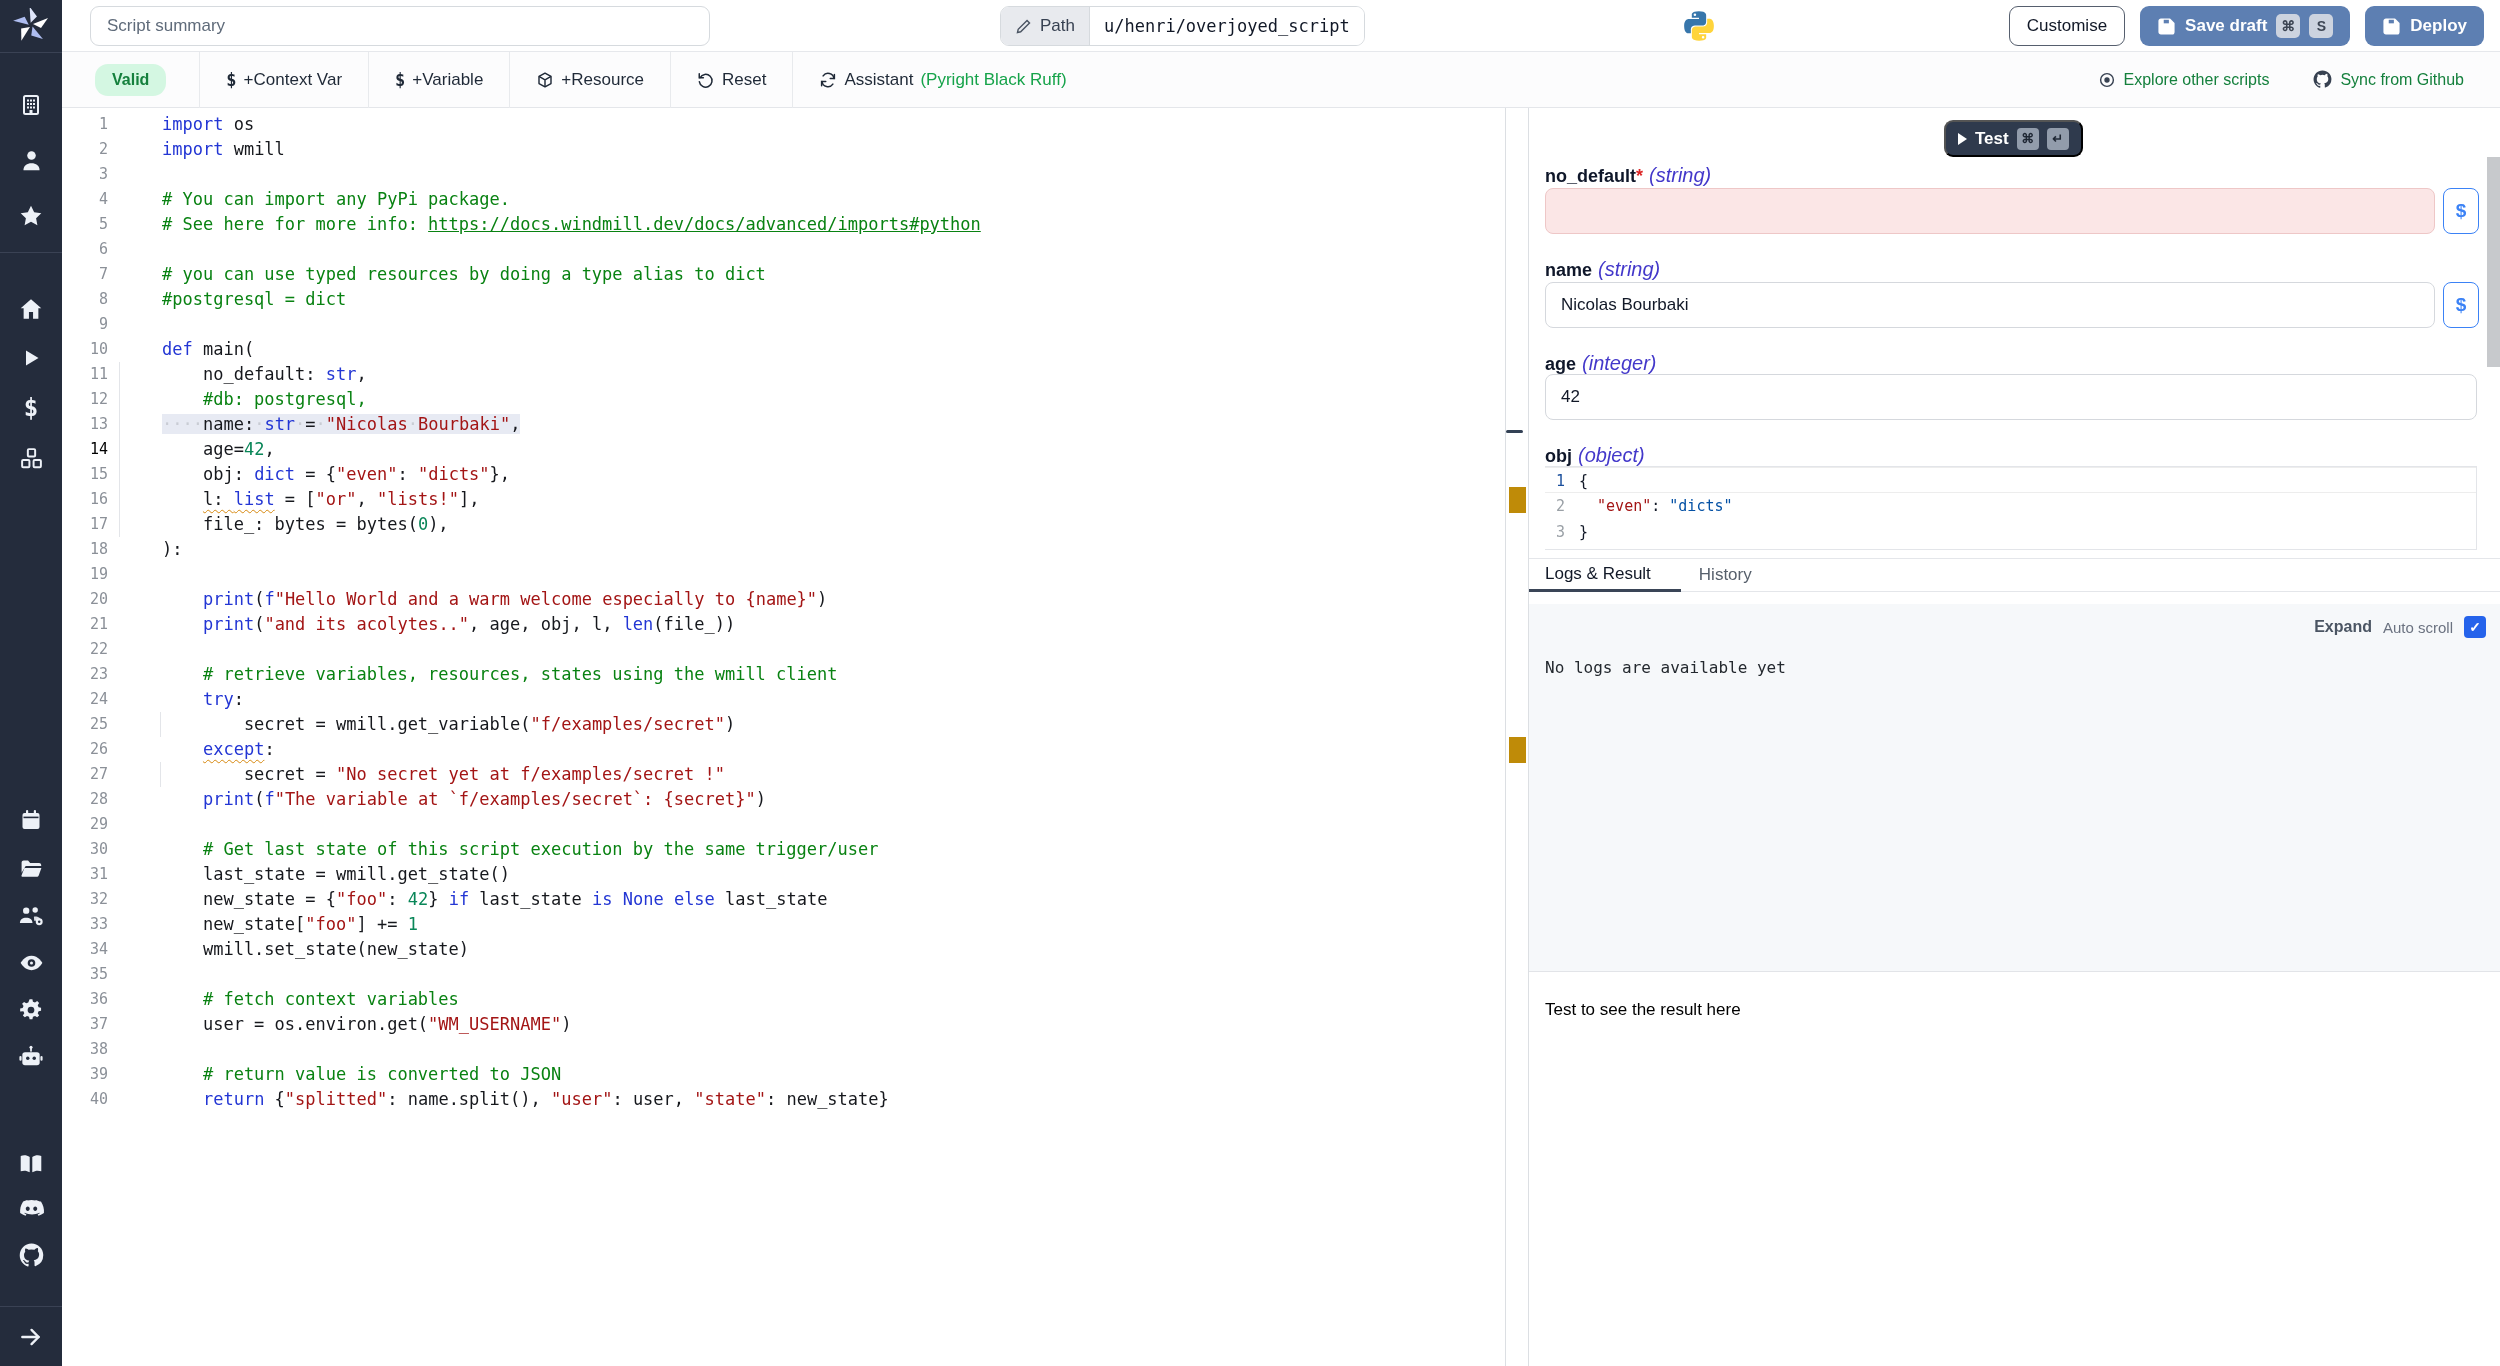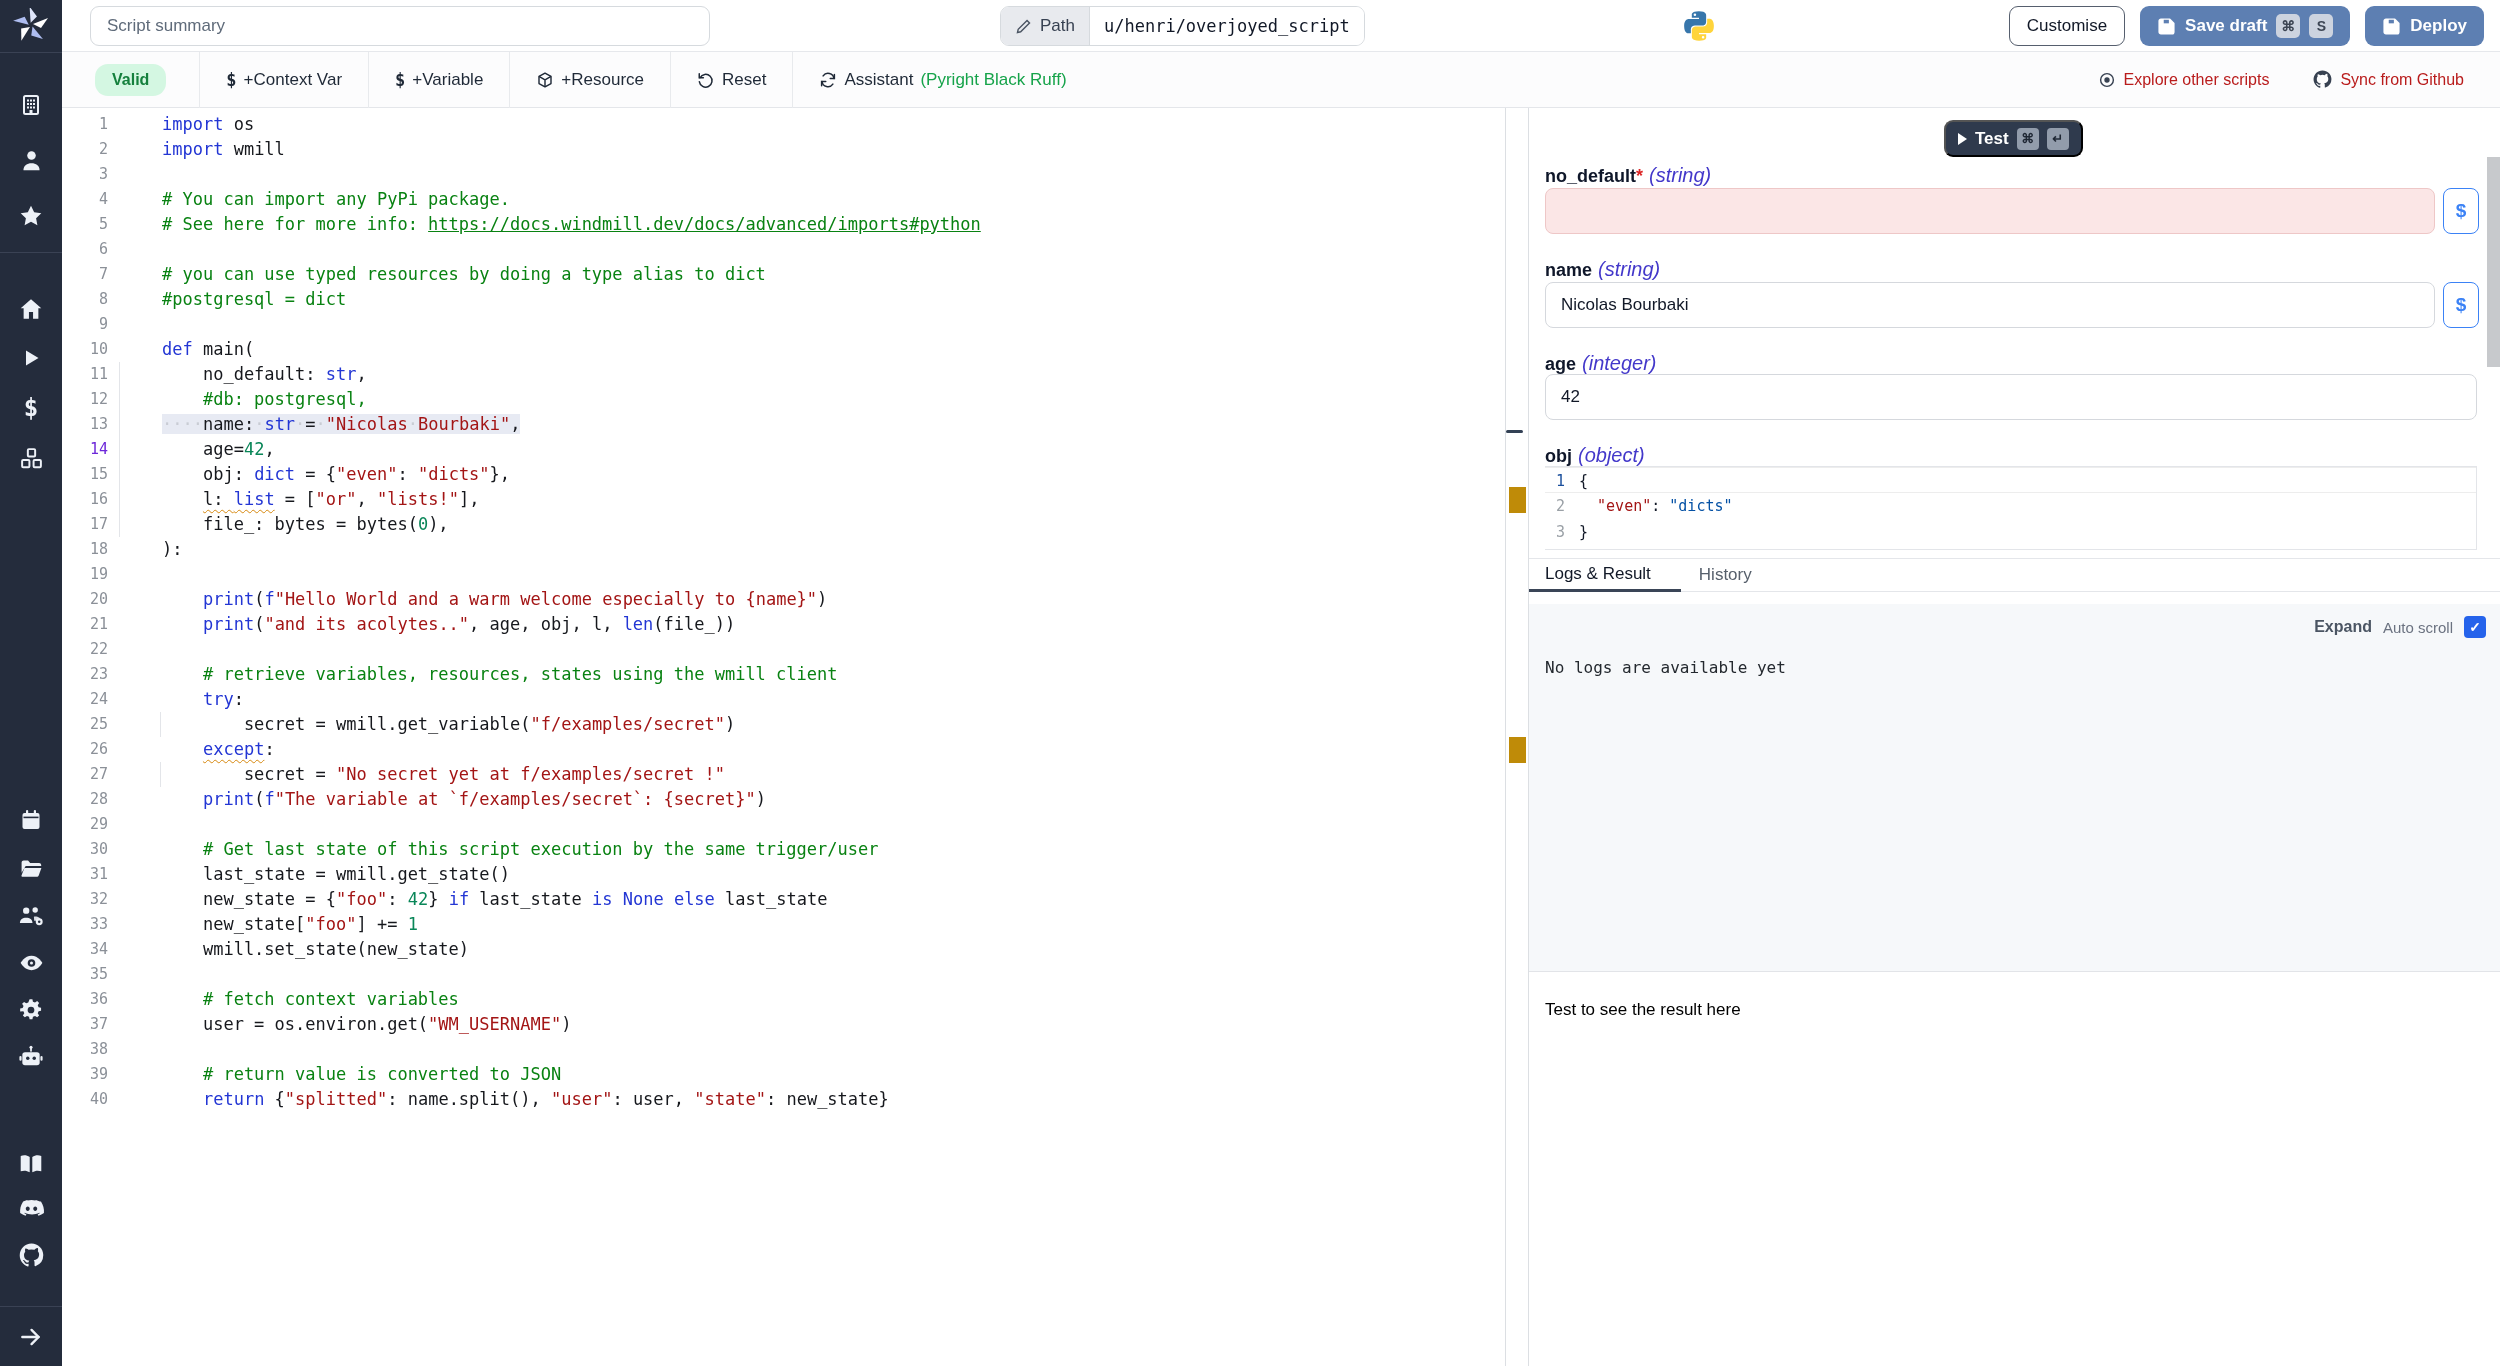--- a/index.html
+++ b/index.html
@@ -27,27 +27,27 @@
   .kbd { min-width:24px; height:24px; border-radius:5px; background:#ccd3df; color:#3d4654; font-weight:600; font-size:14px; display:flex; align-items:center; justify-content:center; padding:0 5px; }
 
   
   .toolbar { position:absolute; left:62px; top:52px; right:0; height:56px; background:#fcfcfd; border-bottom:1px solid #e4e6ea; display:flex; align-items:center; padding-left:33px; }
   .valid-badge { background:#d4f7e2; color:#15803d; font-weight:600; font-size:16px; padding:7px 17px; border-radius:13px; }
   .tb-item { display:flex; align-items:center; gap:7px; padding:0 26px; color:#1f2937; font-size:17px; font-weight:500; height:56px; cursor:pointer; }
   .tb-sep { width:1px; height:56px; background:#e8eaed; }
   .tb-dollar { font-family:"DejaVu Sans Mono",monospace; font-weight:bold; font-size:17px; }
   .assist-green { color:#16a34a; }
   .toolbar-right { margin-left:auto; display:flex; gap:44px; padding-right:36px; }
-  .tb-link { display:flex; align-items:center; gap:8px; color:#b91c1c; font-size:16px; font-weight:500; cursor:pointer; }
+  .tb-link { display:flex; align-items:center; gap:8px; color:#15803d; font-size:16px; font-weight:500; cursor:pointer; }
 
   
   .editor { position:absolute; left:62px; top:108px; width:1443px; height:1258px; background:#fff; overflow:hidden; }
   .gutter { position:absolute; left:0; top:4px; width:46px; }
   .gutter .num { height:25px; line-height:25px; text-align:right; font-family:"DejaVu Sans Mono",monospace; font-size:15px; color:#8b9098; }
-  .gutter .num.active { color:#6d28d9; }
+  .gutter .num.active { color:#000000; }
   .code-area { position:absolute; left:57px; top:4px; right:0; }
   .code-line { height:25px; line-height:25px; font-family:"DejaVu Sans Mono",monospace; font-size:17px; white-space:pre; color:#16181d;margin-left:43px; }
   .tok-d { color:#16181d; } .tok-k { color:#2336d4; } .tok-s { color:#a31515; }
   .tok-c { color:#098212; } .tok-n { color:#098658; } .tok-w { color:#c9ccd4; }
   .tok-u { color:#098212; text-decoration:underline; }
   .sq { text-decoration-line:underline; text-decoration-style:wavy; text-decoration-color:#d68910; text-decoration-thickness:1px; text-underline-offset:4px; }
   .sel { background:#e7eaf3; }
   .indent-guide { position:absolute; width:1px; background:#e3e5e9; }
 
   

